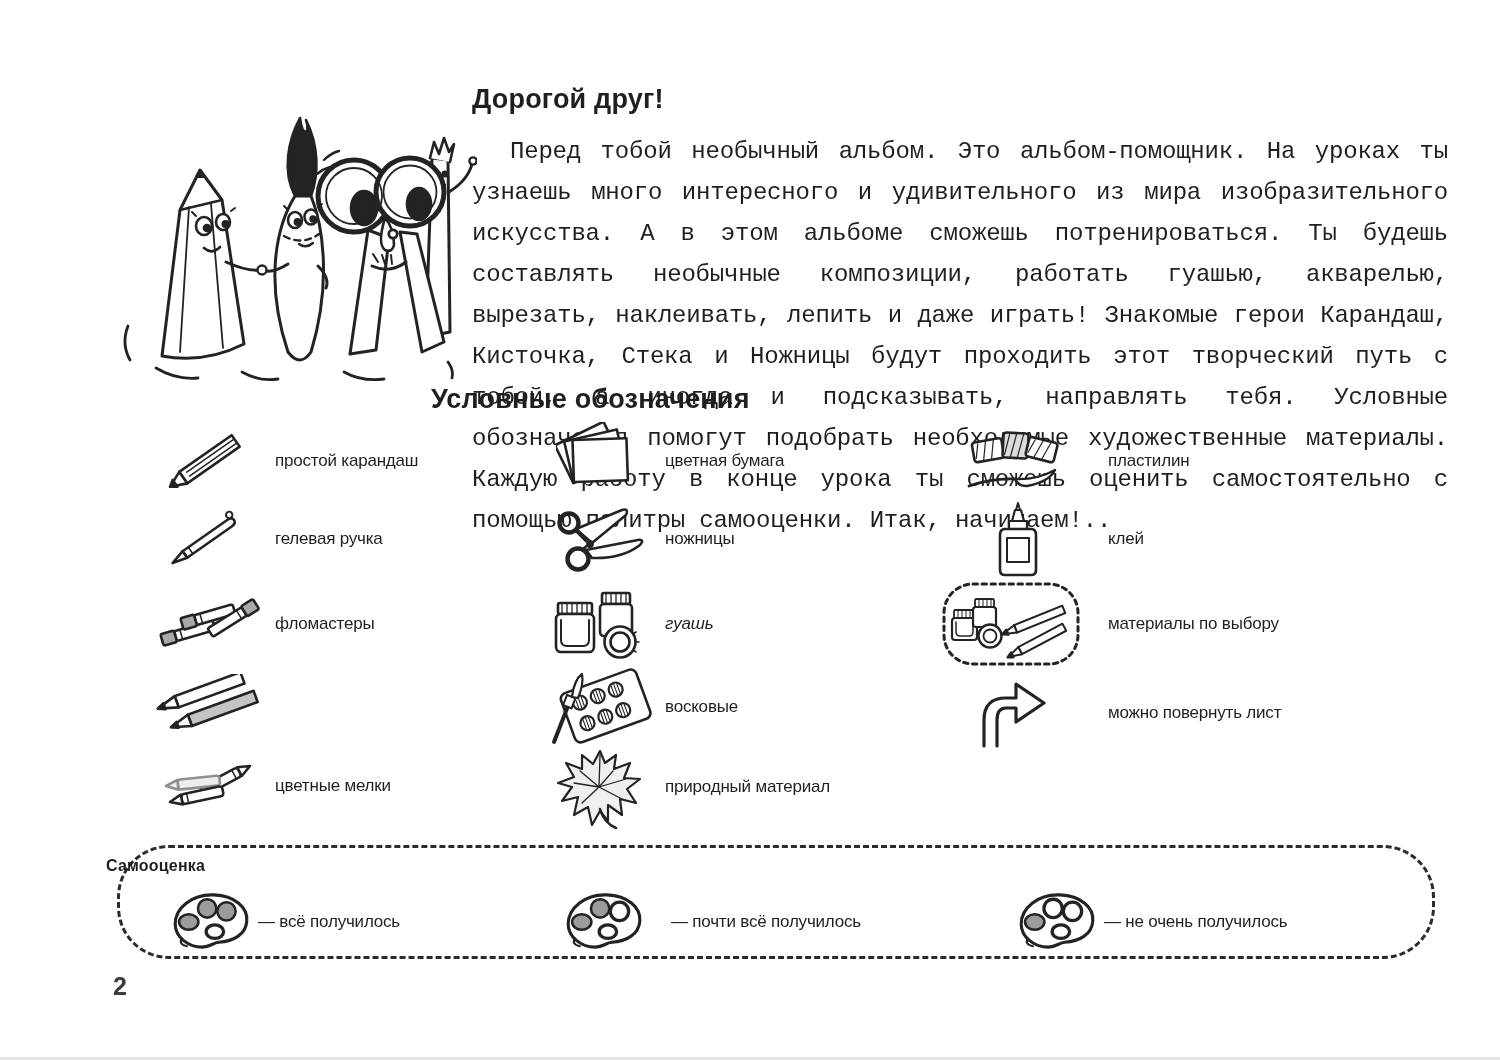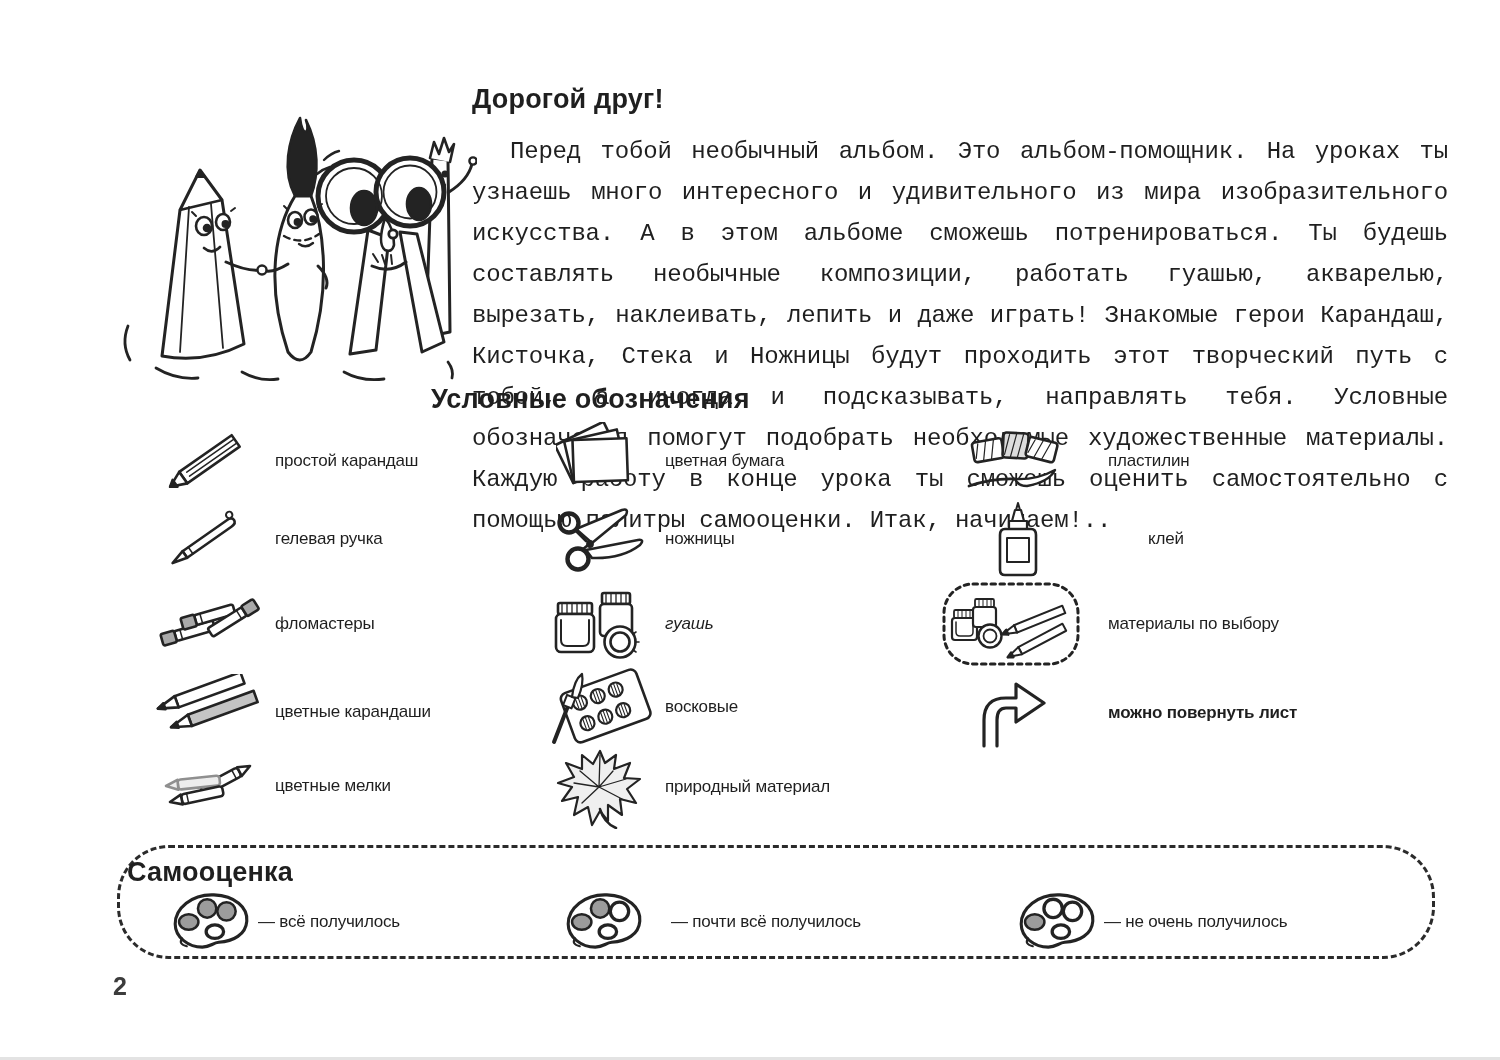--- a/index.html
+++ b/index.html
@@ -289,34 +289,33 @@
   </div>
   <div class="abs" style="left:976px;top:678px;">
     <svg class="ic" width="72" height="70" viewBox="0 0 72 70">
       <path d="M8,68 L8,42 Q8,20 30,20 L40,20 L40,6 L68,25 L40,44 L40,30 L30,30 Q21,30 21,42 L21,68" fill="#fff" stroke-width="3.2"></path>
     </svg>
   </div>
 
   <div class="abs lbl" style="left:275px;top:425px;height:72px;">простой карандаш</div>
   <div class="abs lbl" style="left:275px;top:504px;height:70px;">гелевая ручка</div>
   <div class="abs lbl" style="left:275px;top:584px;height:80px;">фломастеры</div>
-  <div class="abs lbl" style="left:275px;top:674px;height:76px;">цветные карандаши</div>
   <div class="abs lbl" style="left:275px;top:752px;height:68px;">цветные мелки</div>
   <div class="abs lbl" style="left:665px;top:422px;height:78px;">цветная бумага</div>
   <div class="abs lbl" style="left:665px;top:503px;height:72px;">ножницы</div>
   <div class="abs lbl" style="left:665px;top:588px;height:72px;font-style:italic;">гуашь</div>
   <div class="abs lbl" style="left:665px;top:668px;height:78px;">восковые</div>
   <div class="abs lbl" style="left:665px;top:745px;height:84px;">природный материал</div>
   <div class="abs lbl" style="left:1108px;top:424px;height:74px;text-align:right;">пластилин</div>
-  <div class="abs lbl" style="left:1108px;top:500px;height:78px;margin-left:40px;">клей</div>
+  <div class="abs lbl" style="left:1108px;top:500px;height:78px;">клей</div>
   <div class="abs lbl" style="left:1108px;top:580px;height:88px;">материалы по выбору</div>
-  <div class="abs lbl" style="left:1108px;top:678px;height:70px;font-weight:bold;">можно повернуть лист</div>
+  <div class="abs lbl" style="left:1108px;top:678px;height:70px;">можно повернуть лист</div>
 
   <div class="abs sa-box" style="left:117px;top:845px;width:1318px;height:114px;"></div>
-  <div class="abs h1" style="left:127px;top:857px;width:1318px;font-size:27px;">Самооценка</div>
+  <div class="abs h1" style="left:106px;top:857px;width:1318px;font-size:16px;">Самооценка</div>
 
   <div class="abs" style="left:170px;top:892px;">
     <svg class="ic" width="82" height="60" viewBox="0 0 84 62">
       <path d="M45,3 C67,4 80,16 79,30 C78,44 65,51 50,52 C44,52.5 41,57 33,57 C19,57 5,47 5,33 C5,17 22,2 45,3 Z" fill="#fff" stroke-width="3.2"></path>
       <path d="M12,48 Q8,54 17,56" stroke-width="2.2"></path>
       <ellipse cx="19" cy="31" rx="10" ry="8" fill="#9c9c9c" stroke-width="2.6"></ellipse>
       <circle cx="38" cy="17" r="9.5" fill="#9c9c9c" stroke-width="2.6"></circle>
       <circle cx="58" cy="20" r="9.5" fill="#9c9c9c" stroke-width="2.6"></circle>
       <ellipse cx="46" cy="41" rx="9" ry="7" fill="#fff" stroke-width="3.4"></ellipse>
     </svg>

